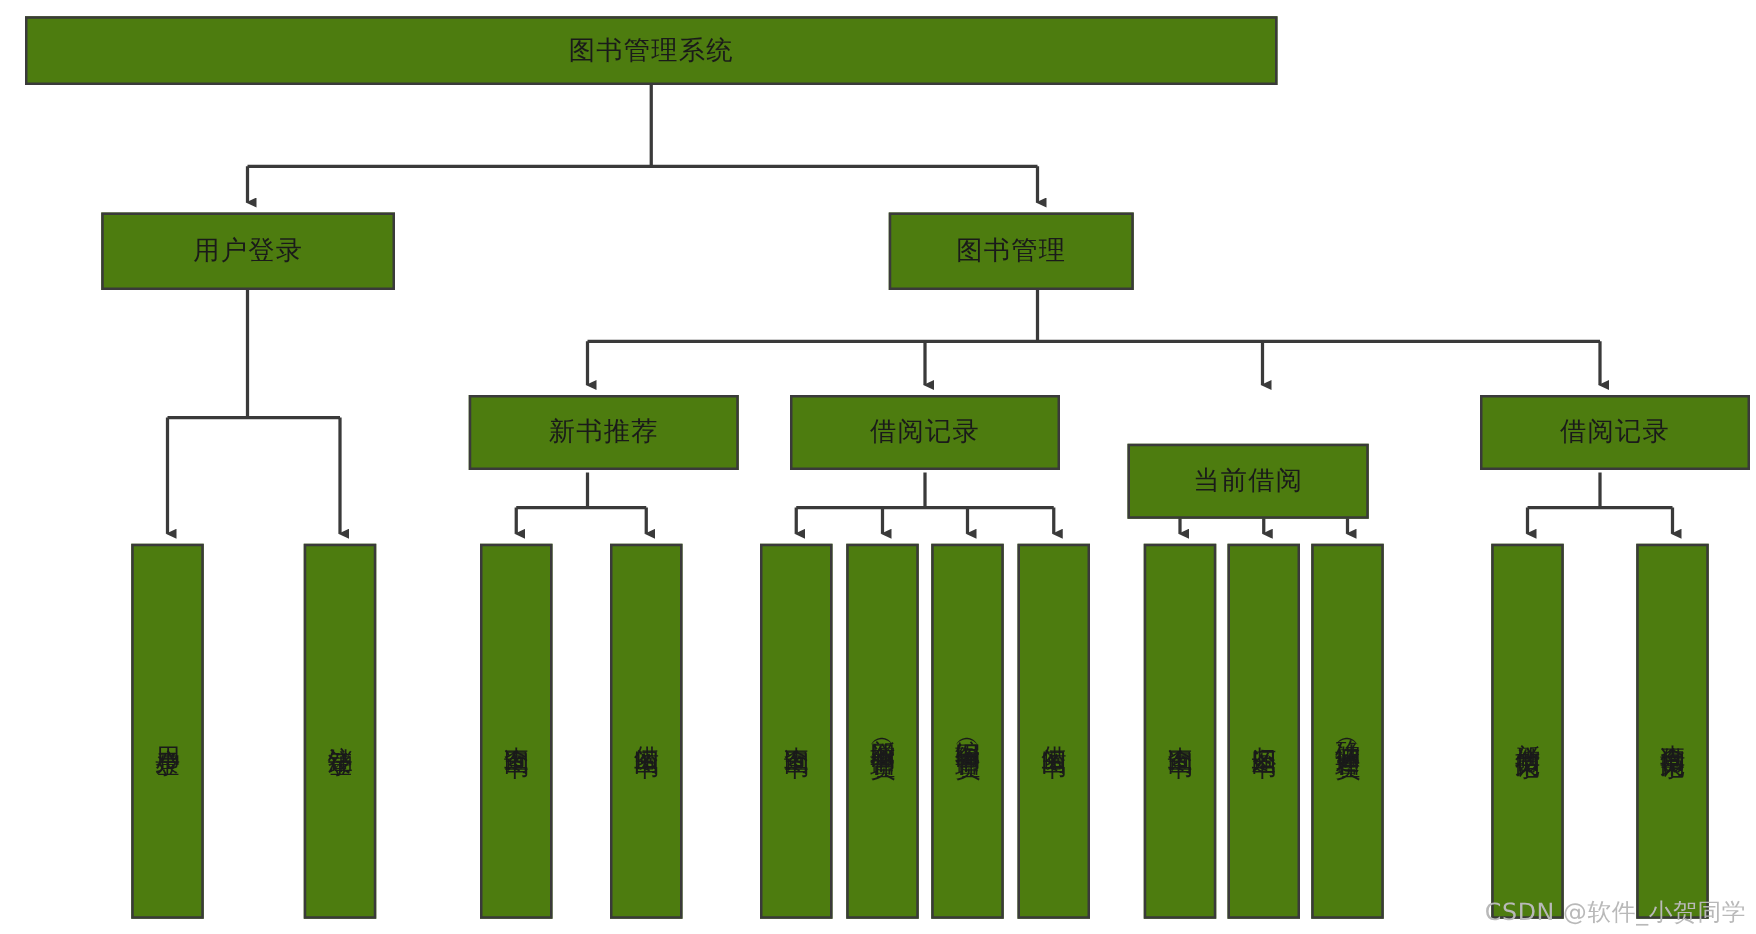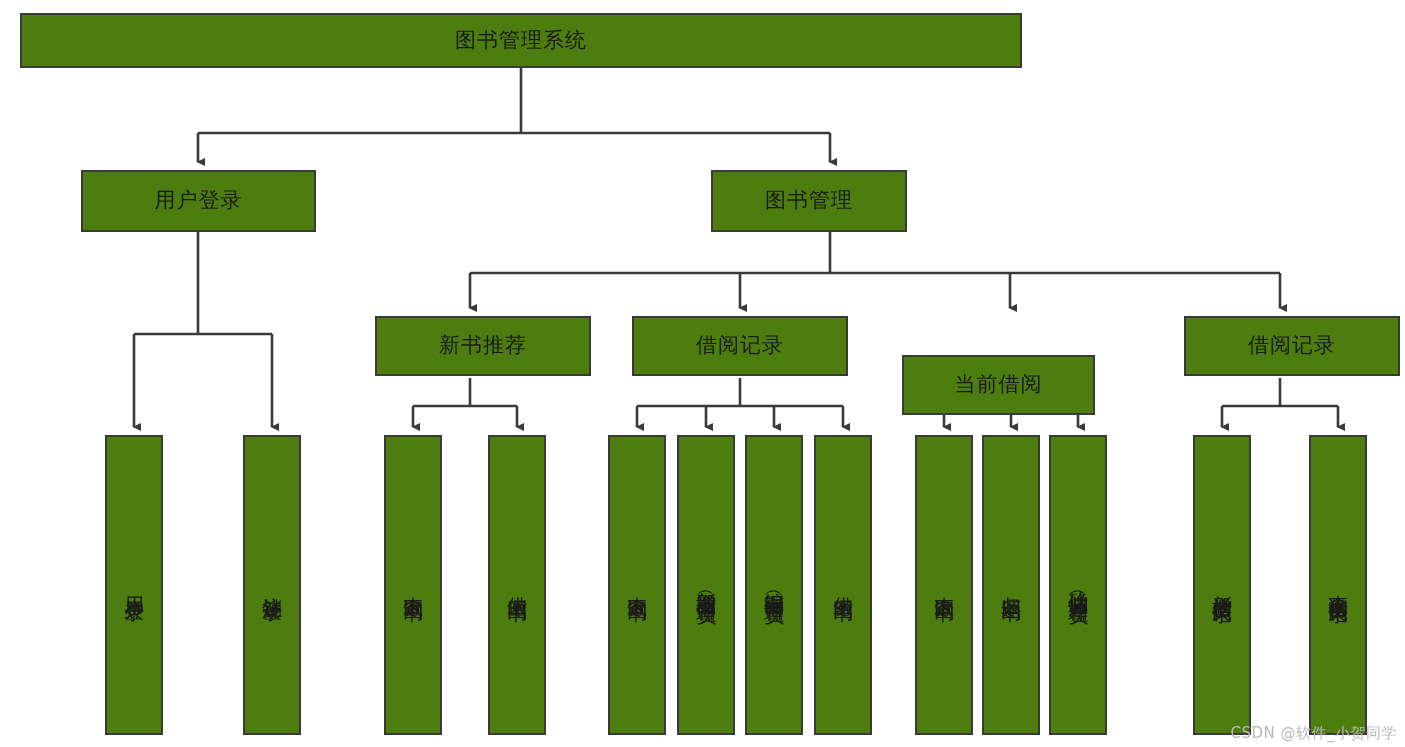--- a/index.html
+++ b/index.html
@@ -53,21 +53,21 @@
   .node.vert .vlabel {
     writing-mode: vertical-rl;
     text-orientation: upright;
     display: block;
     max-height: 100%;
   }
   .watermark {
     position: absolute;
     right: 8px;
     bottom: 4px;
-    font-size: 15px;
+    font-size: 19px;
     color: #b9b9b9;
     letter-spacing: 0.5px;
     z-index: 5;
     white-space: nowrap;
   }
 </style>
 </head>
 <body>
 
 <div id="canvas">

